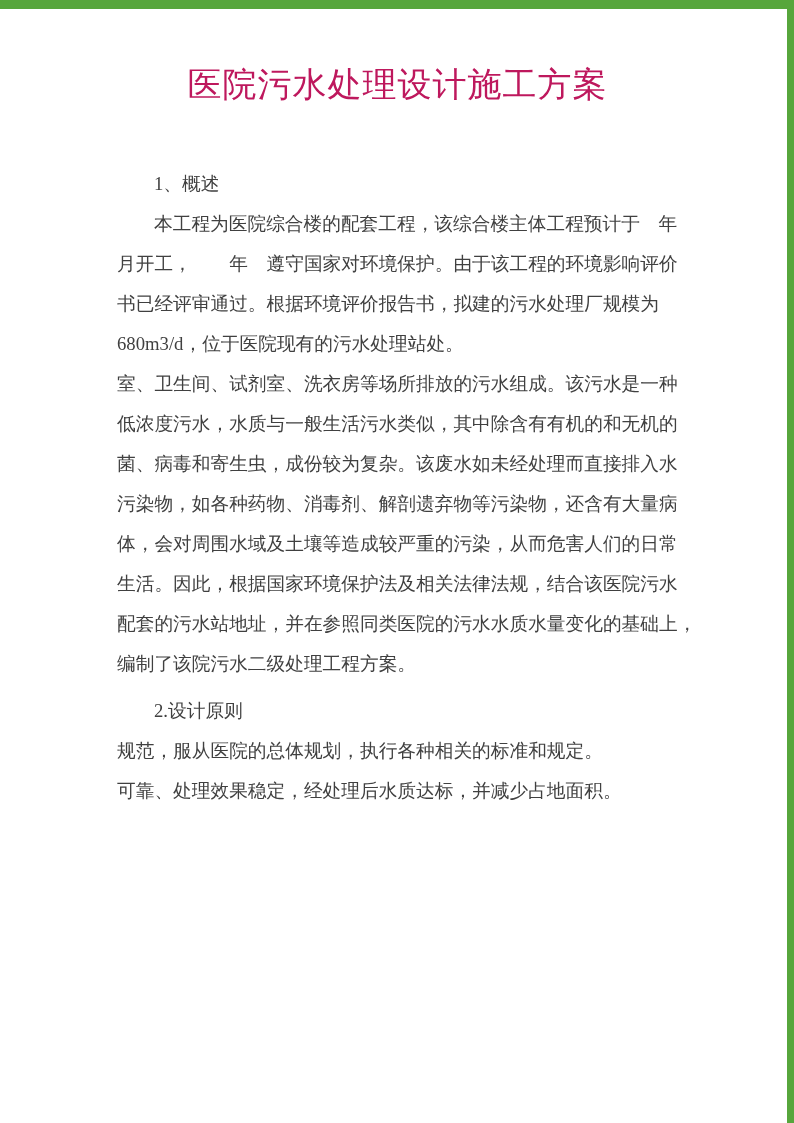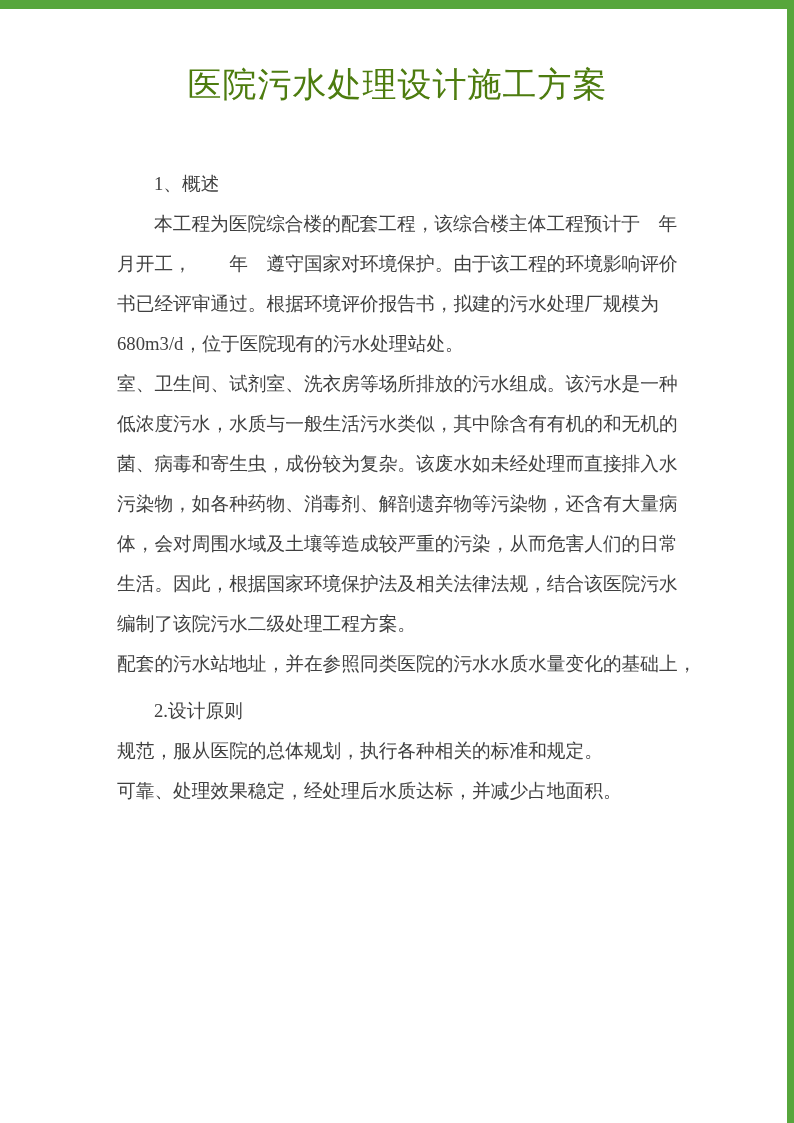--- a/index.html
+++ b/index.html
@@ -56,32 +56,32 @@
     margin-top: 7px;
   }
 </style>
 </head>
 <body style="background: rgb(255, 255, 255);">
 
 <div class="edge-top" style="background: rgb(87, 166, 60);"></div>
 <div class="edge-right" style="background: rgb(87, 166, 60);"></div>
 
 <div class="page">
-  <h1 class="doc-title" style="color: #4d7c0f;">医院污水处理设计施工方案</h1>
+  <h1 class="doc-title" style="color: #be185d;">医院污水处理设计施工方案</h1>
   <div class="doc-body" style="color: #404040;">
       <div class="line ind">1、概述</div>
       <div class="line ind">本工程为医院综合楼的配套工程，该综合楼主体工程预计于　年</div>
       <div class="line">月开工，　　年　遵守国家对环境保护。由于该工程的环境影响评价</div>
       <div class="line">书已经评审通过。根据环境评价报告书，拟建的污水处理厂规模为</div>
       <div class="line">680m3/d，位于医院现有的污水处理站处。</div>
       <div class="line">室、卫生间、试剂室、洗衣房等场所排放的污水组成。该污水是一种</div>
       <div class="line">低浓度污水，水质与一般生活污水类似，其中除含有有机的和无机的</div>
       <div class="line">菌、病毒和寄生虫，成份较为复杂。该废水如未经处理而直接排入水</div>
       <div class="line">污染物，如各种药物、消毒剂、解剖遗弃物等污染物，还含有大量病</div>
       <div class="line">体，会对周围水域及土壤等造成较严重的污染，从而危害人们的日常</div>
       <div class="line">生活。因此，根据国家环境保护法及相关法律法规，结合该医院污水</div>
+      <div class="line">配套的污水站地址，并在参照同类医院的污水水质水量变化的基础上，</div>
       <div class="line">编制了该院污水二级处理工程方案。</div>
-      <div class="line">配套的污水站地址，并在参照同类医院的污水水质水量变化的基础上，</div>
       <div class="line ind ps">2.设计原则</div>
       <div class="line">规范，服从医院的总体规划，执行各种相关的标准和规定。</div>
       <div class="line">可靠、处理效果稳定，经处理后水质达标，并减少占地面积。</div>
     </div>
 </div>
 
 </body></html>

